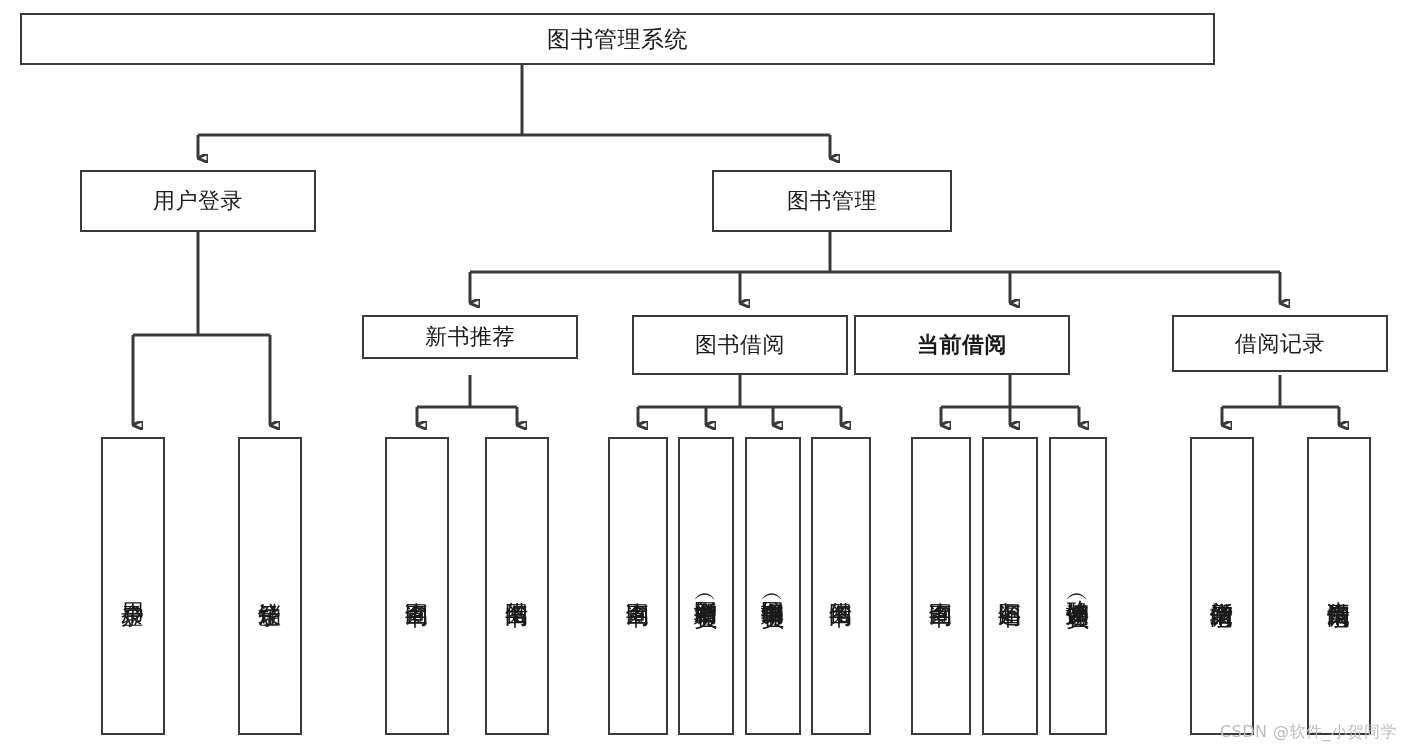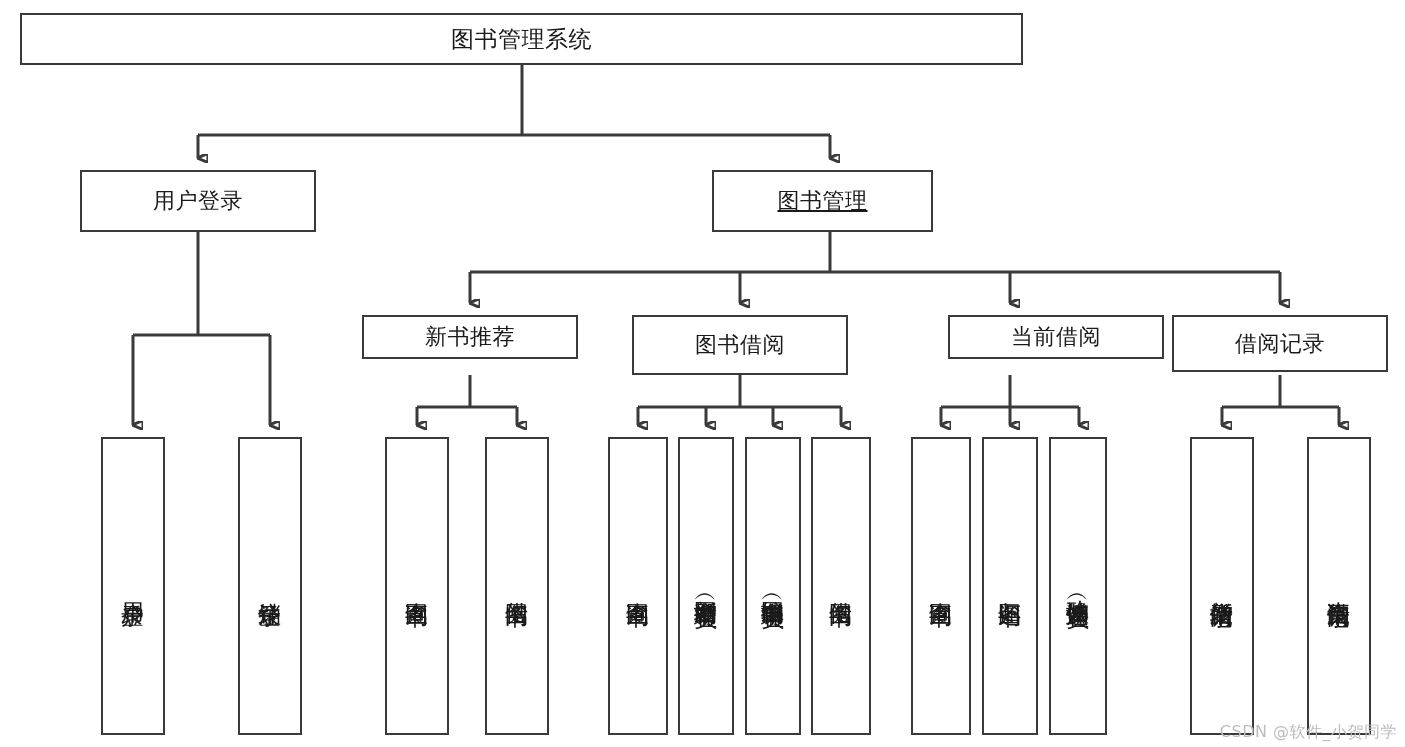--- a/index.html
+++ b/index.html
@@ -105,38 +105,38 @@
     <line x1="941" y1="407" x2="941" y2="425" marker-end="url(#arw)"></line>
     <line x1="1010" y1="407" x2="1010" y2="425" marker-end="url(#arw)"></line>
     <line x1="1079" y1="407" x2="1079" y2="425" marker-end="url(#arw)"></line>
 
     <line x1="1280" y1="375" x2="1280" y2="407"></line>
     <line x1="1222" y1="407" x2="1339" y2="407"></line>
     <line x1="1222" y1="407" x2="1222" y2="425" marker-end="url(#arw)"></line>
     <line x1="1339" y1="407" x2="1339" y2="425" marker-end="url(#arw)"></line>
   </svg>
 
-  <div class="node root" style="left:20px;top:13px;width:1003px;height:52px;">
+  <div class="node root" style="left:20px;top:13px;width:1195px;height:52px;">
     <span class="node-label">图书管理系统</span>
   </div>
 
   <div class="node" style="left:80px;top:170px;width:236px;height:62px;">
     <span class="node-label">用户登录</span>
   </div>
-  <div class="node" style="left:712px;top:170px;width:221px;height:62px;text-decoration:underline;">
+  <div class="node" style="left:712px;top:170px;width:240px;height:62px;">
     <span class="node-label">图书管理</span>
   </div>
 
   <div class="node" style="left:362px;top:315px;width:216px;height:44px;">
     <span class="node-label">新书推荐</span>
   </div>
   <div class="node" style="left:632px;top:315px;width:216px;height:60px;">
     <span class="node-label">图书借阅</span>
   </div>
-  <div class="node" style="left:948px;top:315px;width:216px;height:44px;">
+  <div class="node" style="left:854px;top:315px;width:216px;height:60px;font-weight:bold;">
     <span class="node-label">当前借阅</span>
   </div>
   <div class="node" style="left:1172px;top:315px;width:216px;height:57px;">
     <span class="node-label">借阅记录</span>
   </div>
 
   <div class="node vert" style="left:101px;top:437px;width:64px;height:298px;">
     <span class="node-label">用户登录</span>
   </div>
   <div class="node vert" style="left:238px;top:437px;width:64px;height:298px;">

